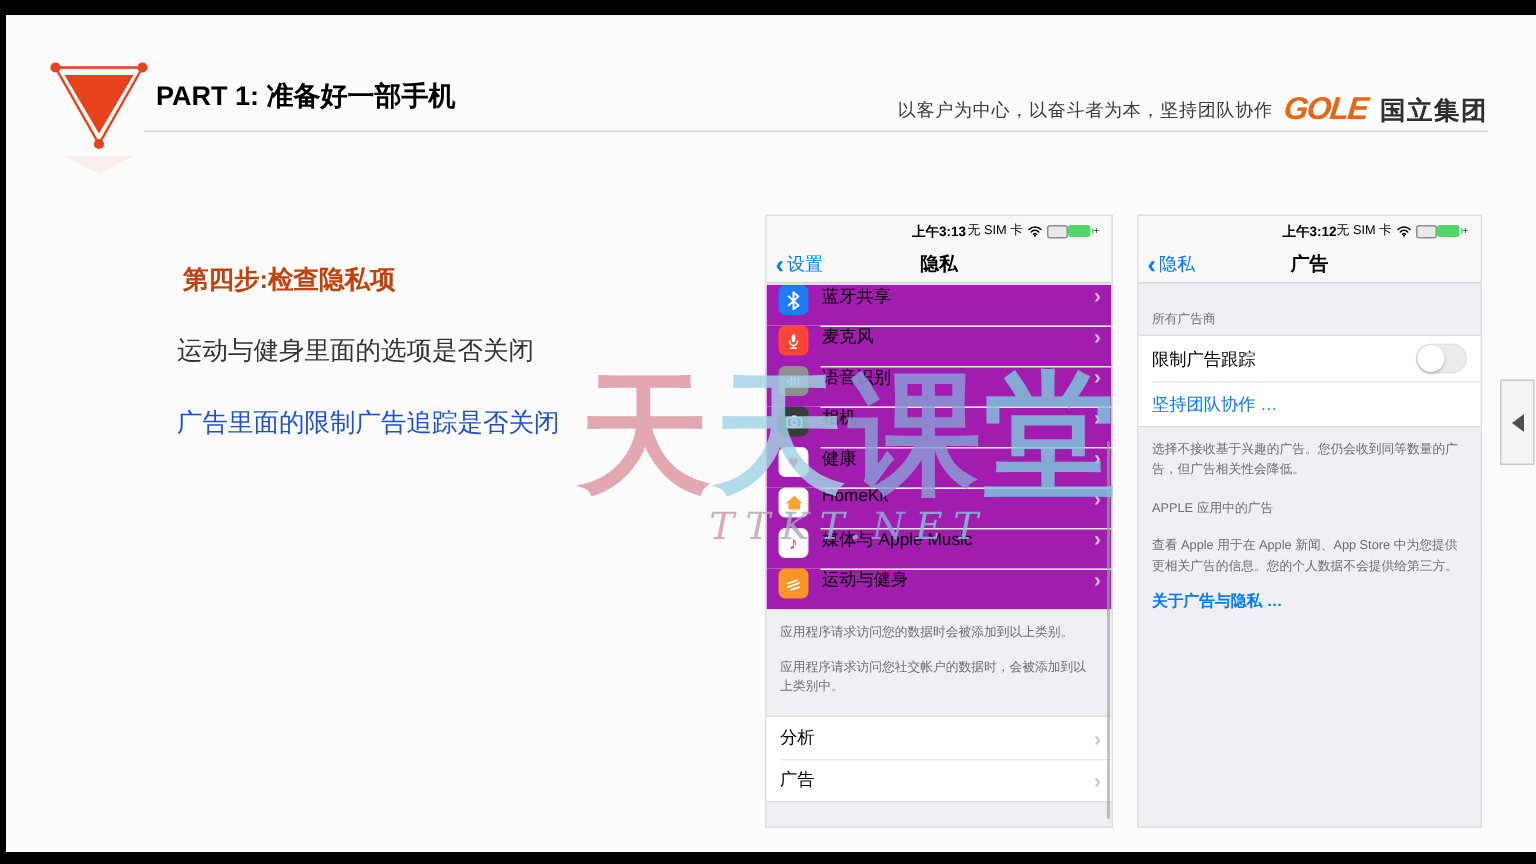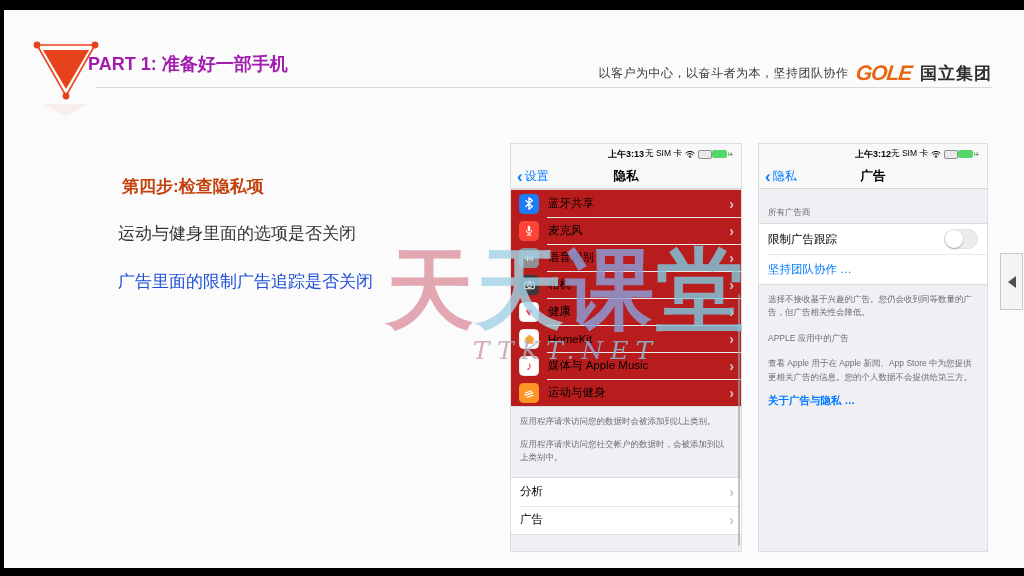--- a/index.html
+++ b/index.html
@@ -2,21 +2,21 @@
 <html><head>
 <meta charset="utf-8">
 <style>
   html,body{margin:0;padding:0;background:#000;}
   #stage{position:relative;width:1024px;height:576px;background:#000;overflow:hidden;
          font-family:"Liberation Sans",sans-serif;}
   #slide{position:absolute;left:4px;top:10px;width:1020px;height:558px;background:#fbfbfb;}
 
   
   .logo-tri{position:absolute;left:20px;top:22px;width:84px;height:84px;}
-  .part-title{position:absolute;left:84px;top:42px;font-size:18px;font-weight:bold;color:#a21caf;}
+  .part-title{position:absolute;left:100px;top:42px;font-size:18px;font-weight:bold;color:#000000;}
   .hdr-rule{position:absolute;left:92px;top:77px;width:896px;height:1px;background:#d8d8d8;}
   .motto-wrap{position:absolute;top:51px;right:32px;display:flex;align-items:center;gap:8px;}
   .motto{font-size:12px;color:#3a3a3a;letter-spacing:.5px;}
   .gole{font-size:21px;font-weight:bold;font-style:italic;color:#e8660f;letter-spacing:-1px;transform:skewX(-6deg);}
   .company{font-size:17px;font-weight:bold;color:#2e2e2e;letter-spacing:1px;}
 
   
   .step-title{position:absolute;left:118px;top:165px;font-size:17px;font-weight:bold;color:#c2410c;}
   .body-line1{position:absolute;left:114px;top:212px;font-size:17px;color:#333;}
   .body-line2{position:absolute;left:114px;top:260px;font-size:17px;color:#1d4ed8;}
@@ -35,21 +35,21 @@
   .battery{width:15px;height:8px;border-radius:2px;background:#53d769;position:relative;}
   .battery:after{content:"";position:absolute;right:-2.5px;top:2px;width:1.8px;height:4px;background:#53d769;border-radius:1px;}
   .bolt{font-size:7px;color:#333;}
   .navbar{height:24px;position:relative;background:#f8f8f8;border-bottom:1px solid #d6d6d8;}
   .nav-back{position:absolute;left:6px;top:0;height:24px;display:flex;align-items:center;color:#007aff;font-size:12px;}
   .nav-back .bchev{font-size:17px;line-height:1;margin-right:2px;font-weight:bold;}
   .nav-title{position:absolute;left:0;right:0;top:0;height:24px;display:flex;align-items:center;justify-content:center;
              font-weight:bold;font-size:12.5px;color:#000;}
 
   .group{background:#fff;border-top:1px solid #dcdcdc;border-bottom:1px solid #dcdcdc;}
-  .prow{position:relative;height:27px;display:flex;align-items:center;padding-left:8px;background:#b91c1c;}
+  .prow{position:relative;height:27px;display:flex;align-items:flex-start;padding-left:8px;background:#a21caf;}
   .prow + .prow:before{content:"";position:absolute;left:36px;right:0;top:0;height:1px;background:#e9e9eb;}
   .tile{width:20px;height:20px;border-radius:4.5px;display:flex;align-items:center;justify-content:center;flex:none;}
   .t-white{background:#fff;border:1px solid #ededed;box-sizing:border-box;}
   .plabel{margin-left:9px;font-size:11.5px;color:#000;flex:1;}
   .chev{position:absolute;right:7px;color:#c7c7cc;font-size:14px;font-weight:bold;line-height:1;}
   .glyph{font-size:12px;line-height:1;}
 
   .footnote{padding:8px 9px 0 9px;font-size:8.5px;color:#6d6d72;line-height:1.55;background:#efeff4;}
   .srow{position:relative;height:28px;display:flex;align-items:center;padding-left:9px;background:#fff;font-size:11.5px;}
   .srow + .srow:before{content:"";position:absolute;left:9px;right:0;top:0;height:1px;background:#e9e9eb;}

